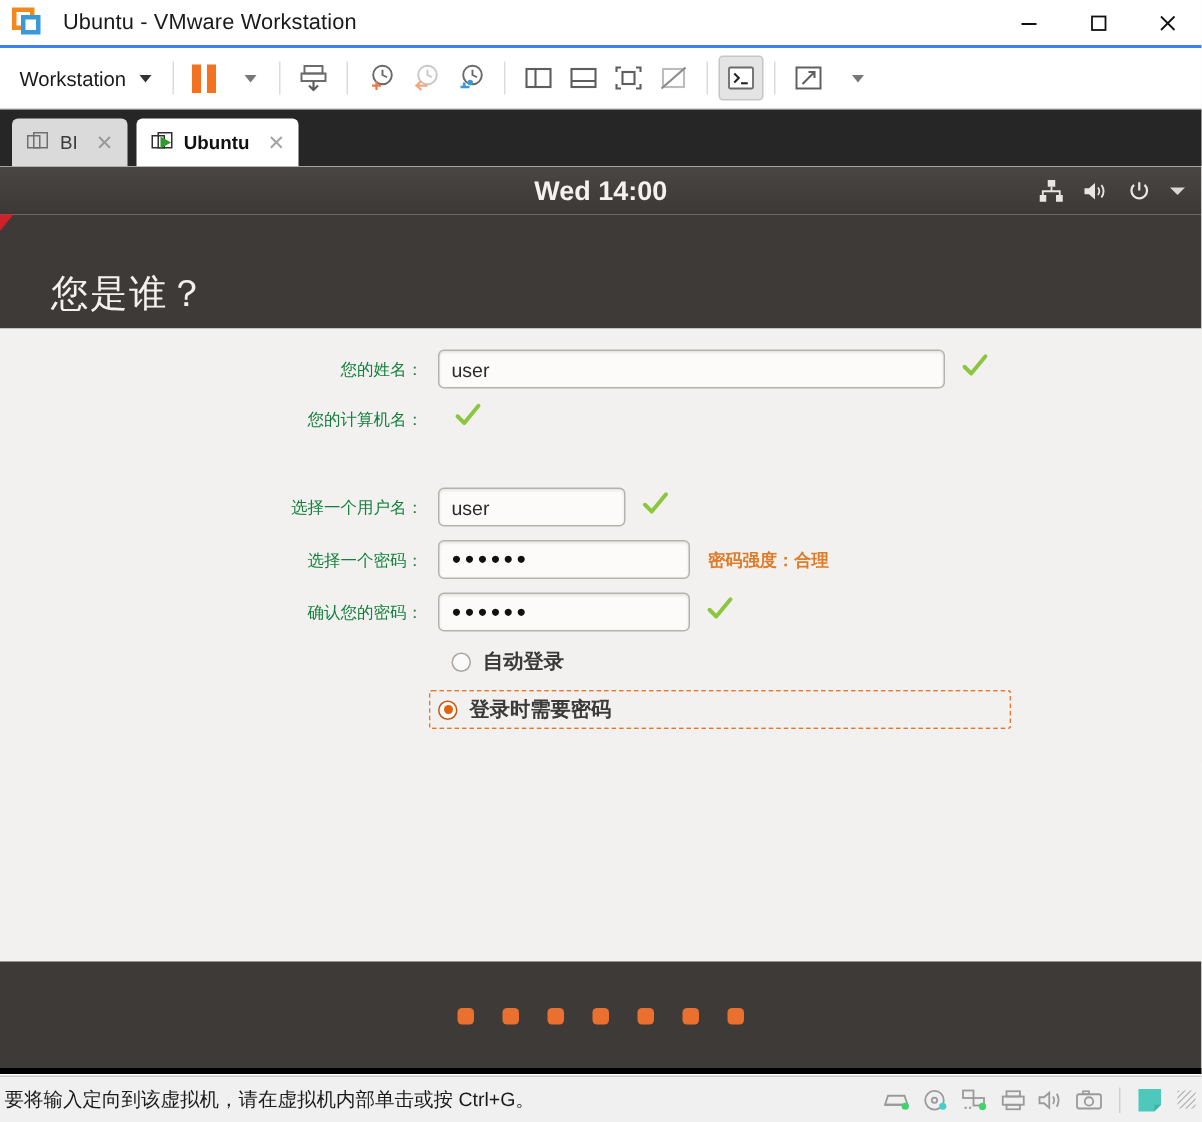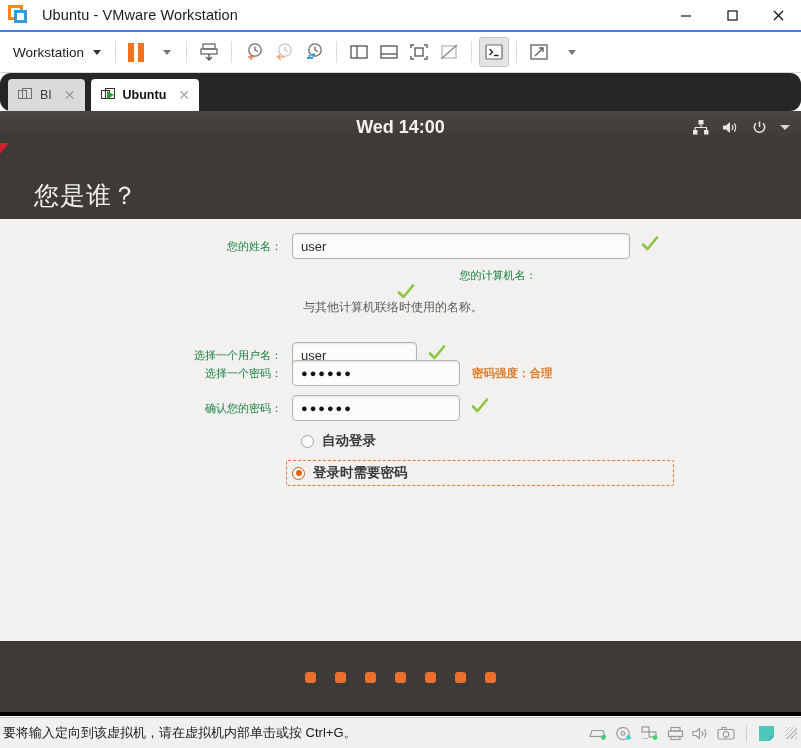--- a/index.html
+++ b/index.html
@@ -32,21 +32,21 @@
   .ws-menu{display:flex;align-items:center;gap:9px;padding:4px 7px;font-size:13.5px;color:#1a1a1a;}
   .caret{width:0;height:0;border-left:4.5px solid transparent;border-right:4.5px solid transparent;border-top:5px solid #333;}
   .tsep{width:1px;height:22px;background:#dcdcdc;margin:0 7px;}
   .tbtn{width:30px;height:30px;display:flex;align-items:center;justify-content:center;border-radius:3px;}
   .tbtn.active{background:#e4e4e4;border:1px solid #c6c6c6;box-sizing:border-box;}
   .pause{display:flex;gap:4px;padding:0 5px;}
   .pause i{display:block;width:6px;height:19px;background:#f2721f;}
   .caret-sm{width:0;height:0;border-left:4px solid transparent;border-right:4px solid transparent;border-top:5px solid #777;margin-left:6px;}
 
   
-  .tabstrip{height:38px;background:#262626;display:flex;align-items:flex-end;padding-left:8px;border-radius:11px;}
+  .tabstrip{height:38px;background:#262626;display:flex;align-items:flex-end;padding-left:8px;}
   .tab{
     height:32px;display:flex;align-items:center;gap:7px;padding:0 9px 0 10px;
     border-radius:4px 4px 0 0;font-size:12.5px;position:relative;
   }
   .tab.inactive{background:#dadada;color:#3b3b3b;margin-right:6px;}
   .tab.active{background:#ffffff;color:#111;font-weight:bold;}
   .tab .x{color:#9a9a9a;font-size:14px;margin-left:5px;line-height:1;}
   .tab.active .x{color:#a5a5a5;}
   .tabicon{width:15px;height:15px;position:relative;flex:none;}
   .tabicon .sq1{position:absolute;left:0;top:2px;width:9px;height:9px;border:1.4px solid #6f6f6f;box-sizing:border-box;background:transparent;}
@@ -317,31 +317,30 @@
       <div class="row" style="top:14px;">
         <div class="lbl">您的姓名：</div>
         <div class="fld" style="width:338px;">user</div>
         <span class="check">
           <svg width="18" height="18" viewBox="0 0 18 18">
               <path d="M2 9.5 L6.5 14 L16 2.5" fill="none" stroke="#8cc63f" stroke-width="2.6" stroke-linecap="round" stroke-linejoin="round"></path>
             </svg>
         </span>
       </div>
 
-      <div class="row" style="top:49px;flex-direction:column;">
+      <div class="row" style="top:49px;">
         <div class="lbl">您的计算机名：</div>
         <span class="check">
           <svg width="18" height="18" viewBox="0 0 18 18">
               <path d="M2 9.5 L6.5 14 L16 2.5" fill="none" stroke="#8cc63f" stroke-width="2.6" stroke-linecap="round" stroke-linejoin="round"></path>
             </svg>
         </span>
       </div>
-      <div class="hint" style="left:303px;top:80px;">与其他计算机联络时使用的名称。</div>
-
-      <div class="row" style="top:123px;">
+
+      <div class="row" style="top:106px;">
         <div class="lbl">选择一个用户名：</div>
         <div class="fld" style="width:125px;">user</div>
         <span class="check">
           <svg width="18" height="18" viewBox="0 0 18 18">
               <path d="M2 9.5 L6.5 14 L16 2.5" fill="none" stroke="#8cc63f" stroke-width="2.6" stroke-linecap="round" stroke-linejoin="round"></path>
             </svg>
         </span>
       </div>
 
       <div class="row" style="top:141px;">

